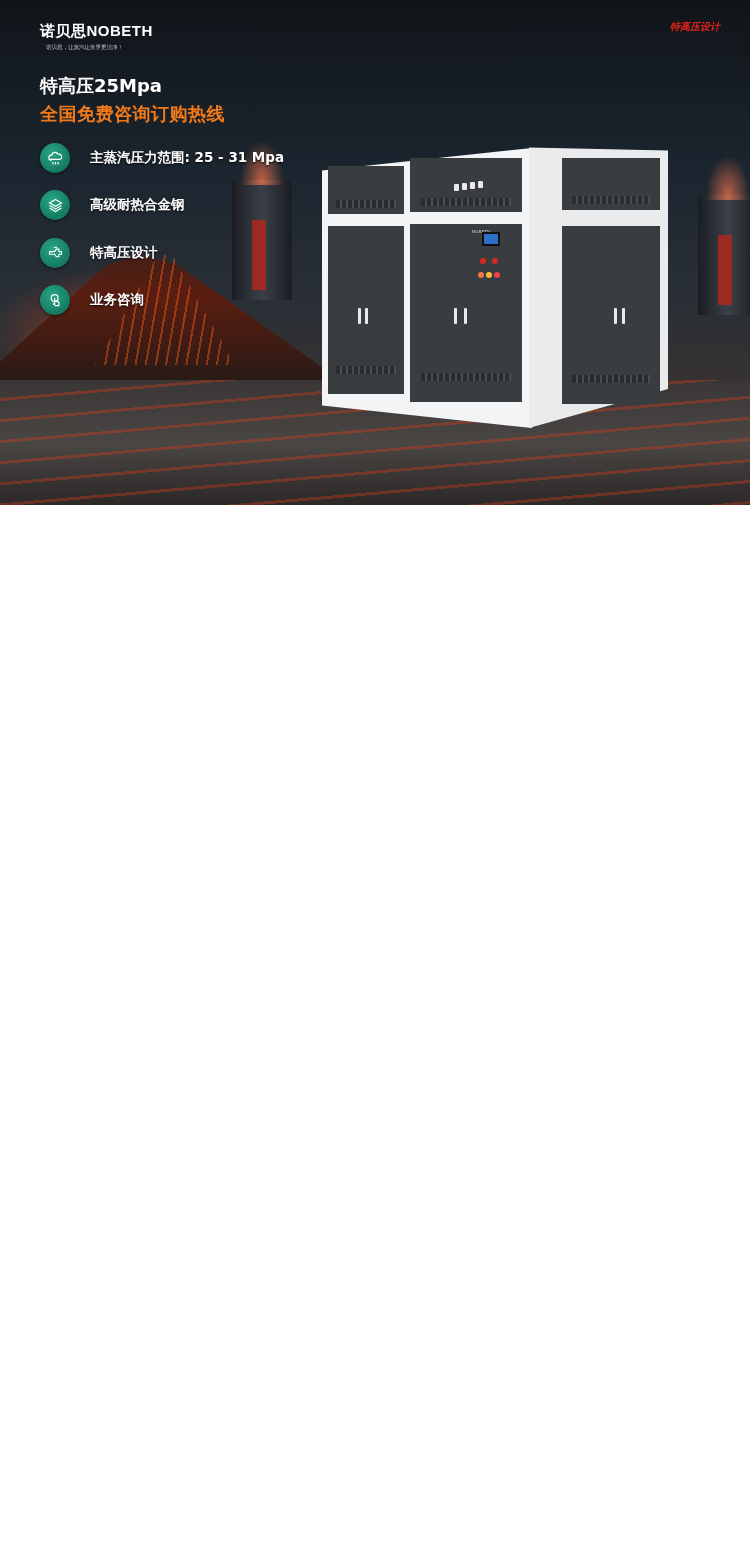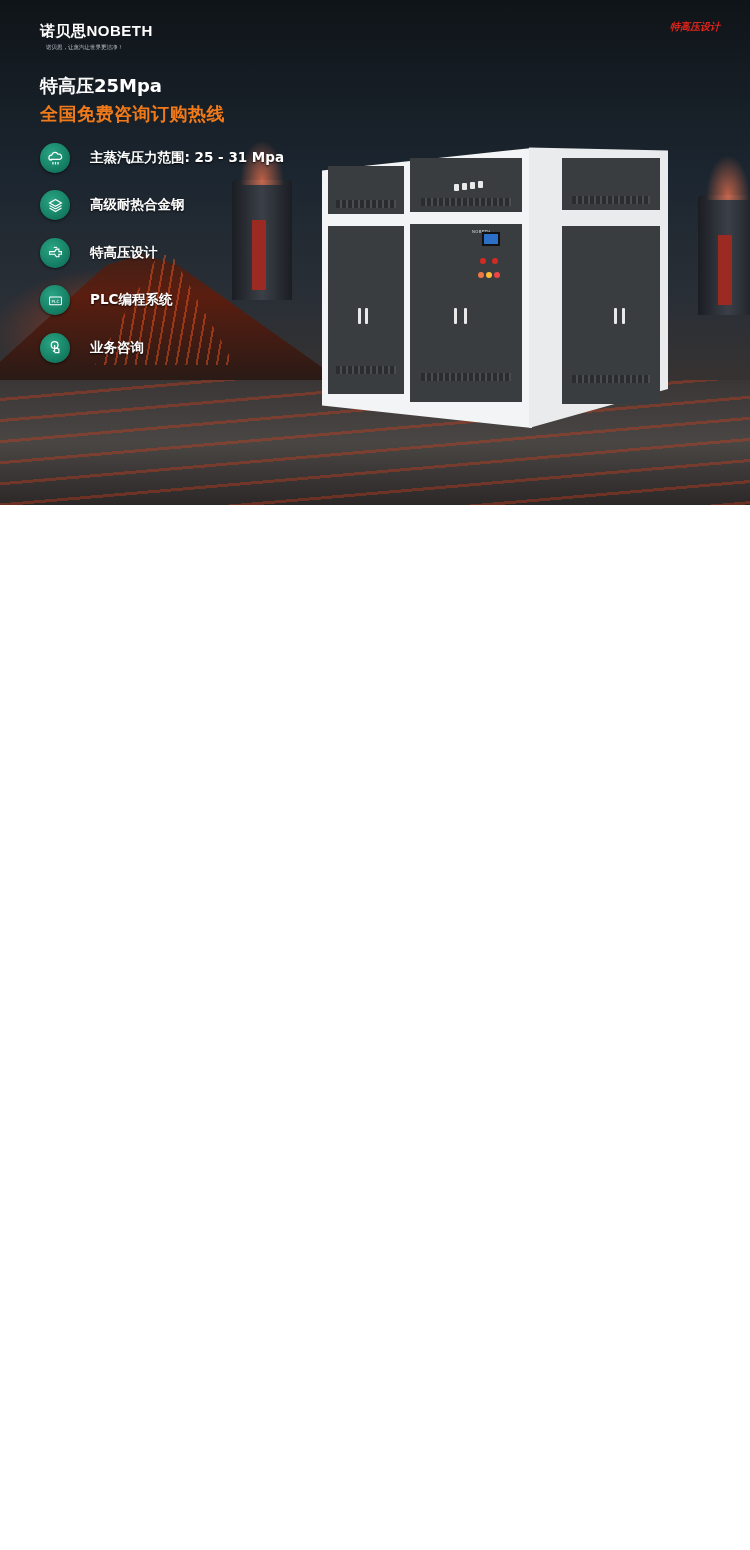--- a/index.html
+++ b/index.html
@@ -176,29 +176,20 @@
       <span class="feature-icon">
         <svg viewBox="0 0 20 20" fill="none" stroke="#fff" stroke-width="1.3">
             <path d="M3 9h6l2-3h3v3h3v3h-3v3h-3l-2-3H3z"></path>
             <path d="M8 4h4"></path>
           </svg>
       </span>
       <span class="feature-label">特高压设计</span>
     </div>
     <div class="feature">
       <span class="feature-icon">
-        <svg viewBox="0 0 20 20" fill="none" stroke="#fff" stroke-width="1.2">
-            <rect x="3" y="6" width="14" height="9" rx="1"></rect>
-            <text x="10" y="13" font-size="5" fill="#fff" stroke="none" text-anchor="middle" font-family="DejaVu Sans, sans-serif">PLC</text>
-          </svg>
-      </span>
-      <span class="feature-label">PLC编程系统</span>
-    </div>
-    <div class="feature">
-      <span class="feature-icon">
         <svg viewBox="0 0 20 20" fill="none" stroke="#fff" stroke-width="1.4">
             <circle cx="9" cy="7" r="4"></circle>
             <path d="M9 7v8l-2-1.5M9 11h3l2 1v4H9"></path>
           </svg>
       </span>
       <span class="feature-label">业务咨询</span>
     </div>
   </div>
 
   <div class="machine">

